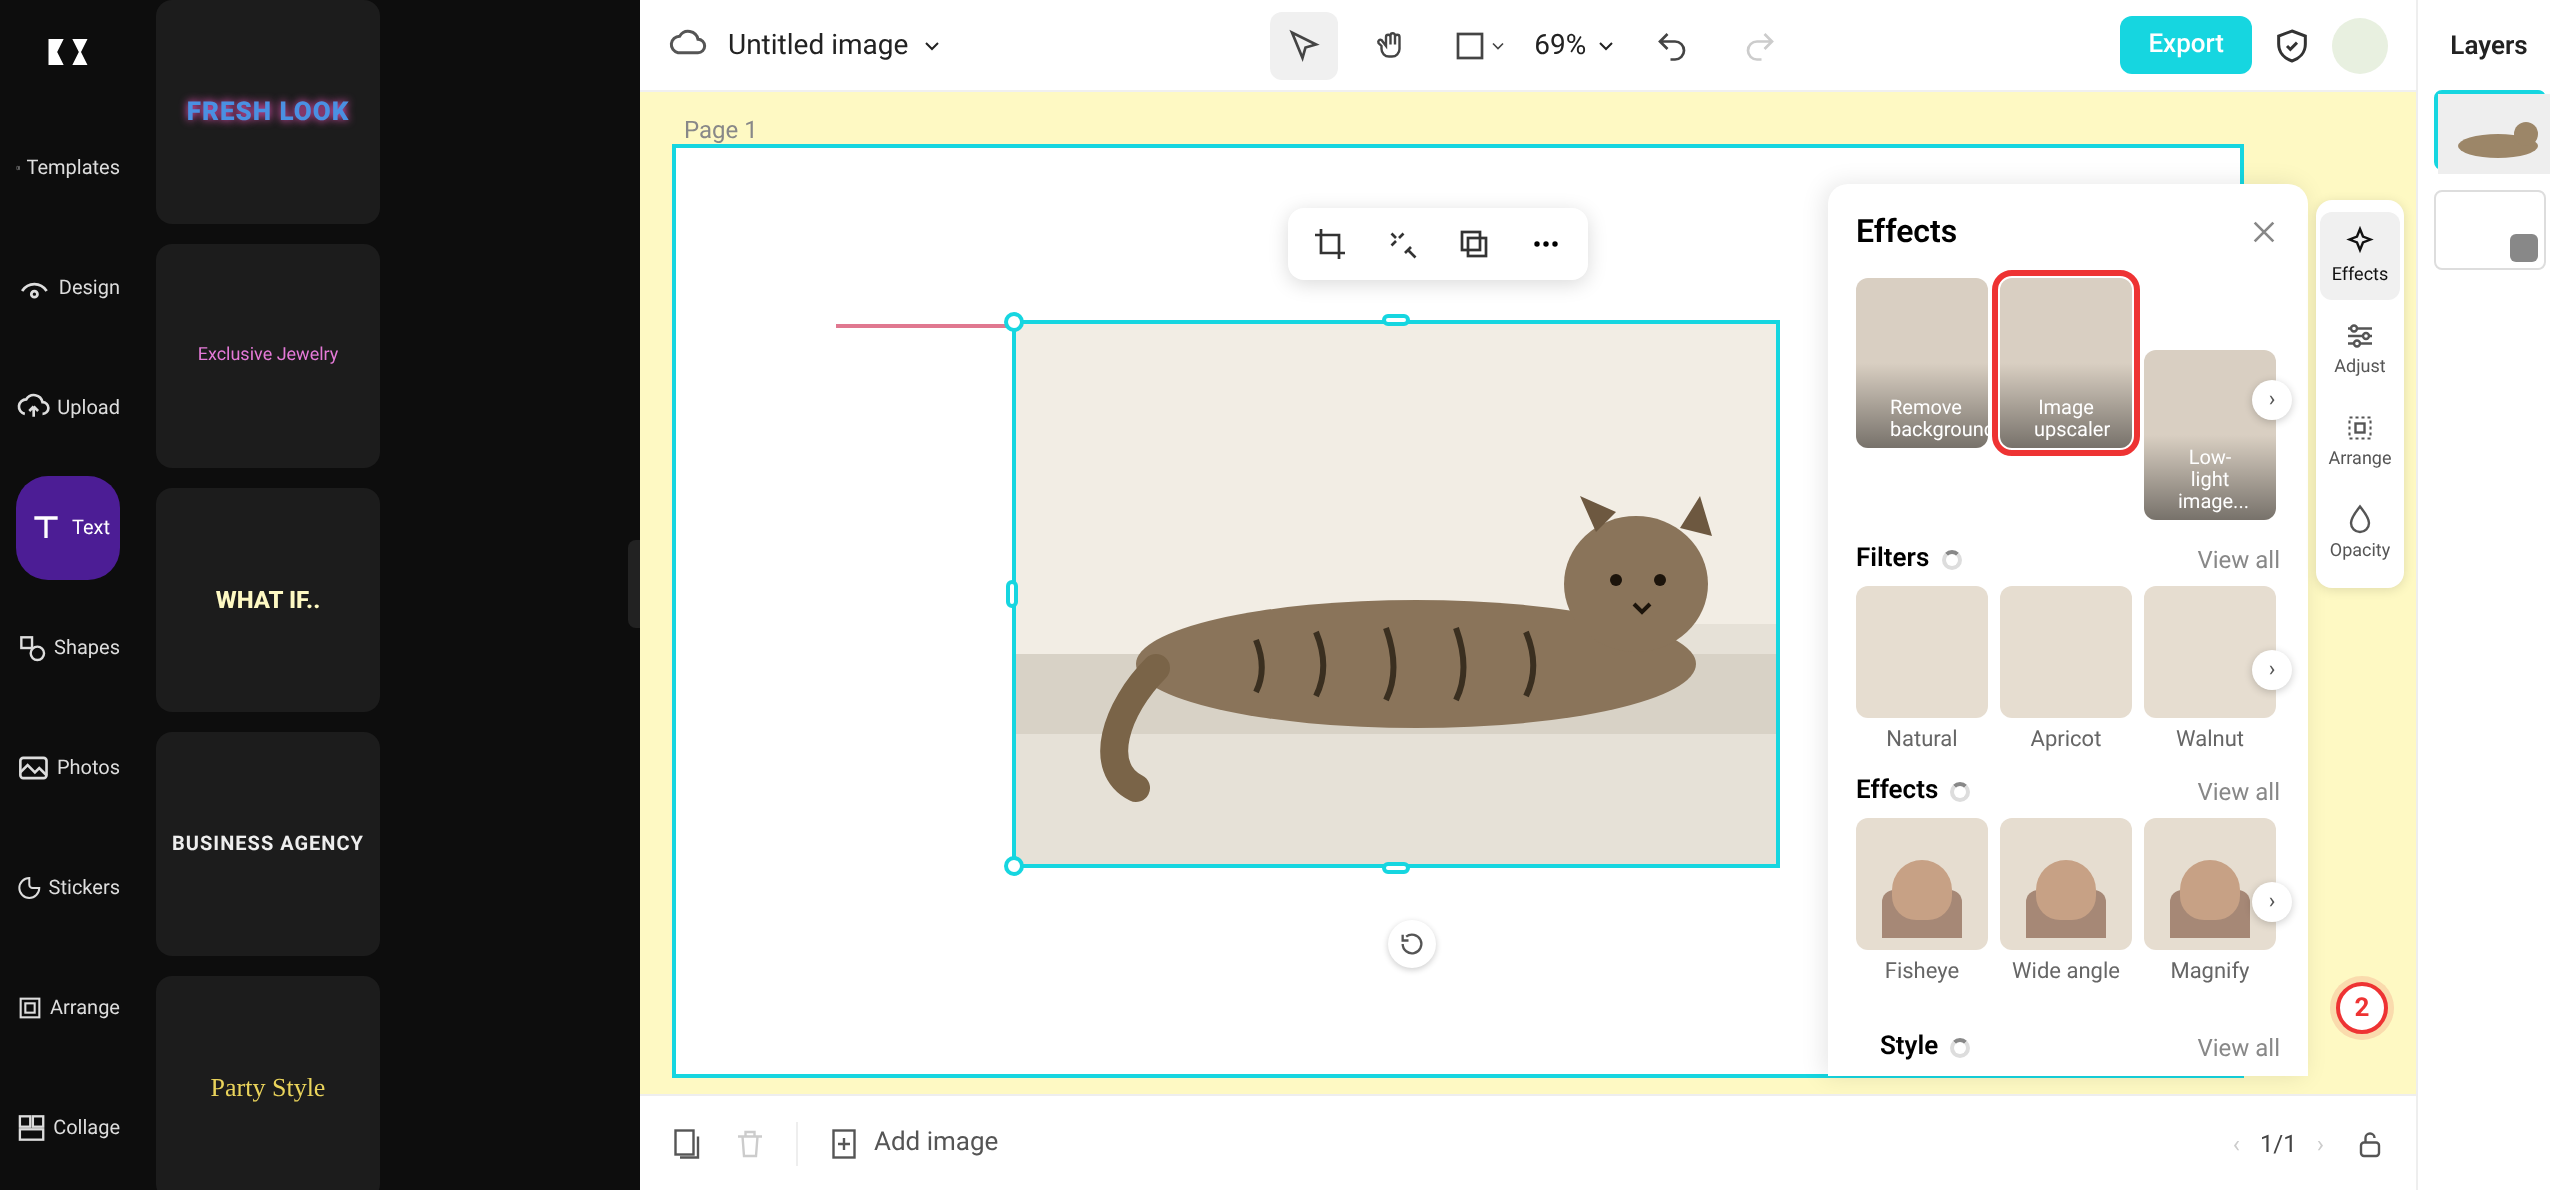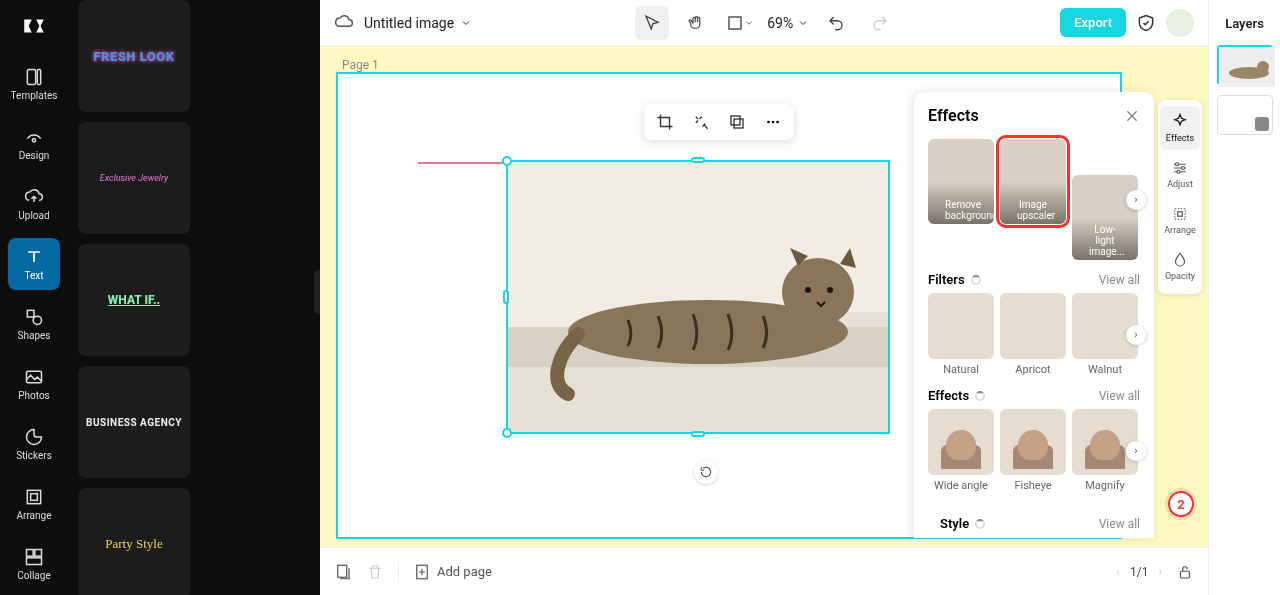--- a/index.html
+++ b/index.html
@@ -3,23 +3,23 @@
 <meta charset="utf-8">
 <style>
 * { box-sizing: border-box; margin: 0; padding: 0; font-family: -apple-system, BlinkMacSystemFont, "Segoe UI", Roboto, sans-serif; }
 html, body { width: 1280px; height: 595px; overflow: hidden; background: #fff; }
 
 .app { display: flex; width: 100%; height: 100%; }
 
 
 .leftnav { width: 68px; background: #0d0d0d; display: flex; flex-direction: column; align-items: center; padding-top: 10px; gap: 8px; color: #d0d0d0; }
 .leftnav .logo { width: 32px; height: 32px; color: #fff; display:flex; align-items:center; justify-content:center; margin-bottom: 8px; }
-.leftnav .navitem { width: 52px; height: 52px; display: flex; flex-direction: column; align-items: center; justify-content: center; gap: 3px; border-radius: 8px; cursor: pointer; font-size: 10px; color: #ddd; }
+.leftnav .navitem { width: 52px; height: 52px; display: flex; flex-direction: row; align-items: center; justify-content: center; gap: 3px; border-radius: 8px; cursor: pointer; font-size: 10px; color: #ddd; }
 .leftnav .navitem svg { width: 20px; height: 20px; }
-.leftnav .navitem.active { background: #0369a1; color: #fff; }
+.leftnav .navitem.active { background: #4c1d95; color: #fff; border-radius: 16px; }
 
 
 .assetcol { width: 252px; background: #0d0d0d; padding: 0 10px; display: flex; flex-wrap: wrap; gap: 10px; align-content: flex-start; overflow: hidden; position: relative; }
 .assetcol .thumb { width: 112px; height: 112px; background: #1c1c1c; border-radius: 8px; display: flex; align-items: center; justify-content: center; color: #fff; font-size: 11px; text-align: center; }
 .assetcol .side-handle { position:absolute; right:-4px; top:270px; width:10px; height:44px; background:#222; border-radius:4px 0 0 4px; }
 
 
 .main { flex: 1; display: flex; flex-direction: column; background: #fff; position: relative; }
 .topbar { height: 46px; display: flex; align-items: center; padding: 0 14px; gap: 10px; border-bottom: 1px solid #f0f0f0; }
 .topbar .cloud { color:#555; }
@@ -89,22 +89,22 @@
 .bottombar .b-btn { color:#555; cursor:pointer; display:flex; align-items:center; gap:6px; font-size:13px; }
 .bottombar .b-btn.disabled { color:#ccc; }
 .bottombar .spacer { flex:1; }
 .bottombar .pager { display:flex; align-items:center; gap:10px; font-size:12px; color:#444; }
 
 
 .stepbadge { position:absolute; right:14px; bottom:30px; width:26px; height:26px; border:2px solid #e33; border-radius:50%; display:flex; align-items:center; justify-content:center; color:#e33; font-weight:700; font-size:13px; background:#fff; box-shadow:0 0 0 3px rgba(230,50,50,.15); }
 
 
 .tp-freshlook { color:#4a90e2; font-weight:900; letter-spacing:.5px; text-shadow:0 0 4px #ff59c7; font-size:13px;}
-.tp-exclusive { color:#e57ad8; font-style:italic; font-size:9px; }
-.tp-whatif { color:#86efac; font-weight:800; font-size:12px;text-decoration:underline; }
+.tp-exclusive { color:#e57ad8; font-size:9px; }
+.tp-whatif { color:#fef9c3; font-weight:800; font-size:12px; }
 .tp-agency { color:#eee; font-weight:700; font-size:10px; letter-spacing:.5px;}
 .tp-party { color:#e9d35b; font-family: cursive; font-size:13px; }
 
 svg { display:block; }
 
 
 .thumb-dog { background: radial-gradient(circle at 50% 40%, #b9895f 0 40%, #7a5a3a 41% 100%); }
 .thumb-cat { background: repeating-linear-gradient(45deg,#a88c6a,#a88c6a 4px,#6f5a3e 4px,#6f5a3e 8px); }
 .thumb-lowlight { background: radial-gradient(circle at 40% 40%, #f2d9c0 0 30%, #a97856 31% 100%); margin-top: 36px; }
 .thumb-natural { background:linear-gradient(#e9e2d6,#cfc6b6); }
@@ -386,25 +386,25 @@
         <div class="sect-hdr">
           <div class="sect-title" style="margin:0">
               <span>Effects</span>
               <span class="spin"></span>
             </div>
           <span class="viewall">View all</span>
         </div>
         <div class="frow">
           <div class="fcol">
               <div class="fcard thumb-person"></div>
-              <div class="fcap">Wide angle</div>
+              <div class="fcap">Fisheye</div>
             </div>
           <div class="fcol">
               <div class="fcard thumb-person"></div>
-              <div class="fcap">Fisheye</div>
+              <div class="fcap">Wide angle</div>
             </div>
           <div class="fcol">
               <div class="fcard thumb-person thumb-magnify"></div>
               <div class="fcap">Magnify</div>
             </div>
           <div class="nextbtn">›</div>
         </div>
 
         <div class="sect-hdr">
           <div class="sect-title" style="margin:12px">
@@ -462,21 +462,21 @@
         <svg width="18" height="18" viewBox="0 0 24 24">
             <path d="M4 7h16M9 7V4h6v3M7 7l1 13h8l1-13" fill="none" stroke="currentColor" stroke-width="1.6"></path>
           </svg>
       </span>
       <span style="width:1px;height:22px;background:#eee"></span>
       <span class="b-btn">
         <svg width="18" height="18" viewBox="0 0 24 24">
             <rect x="5" y="3" width="14" height="18" fill="none" stroke="currentColor" stroke-width="1.6"></rect>
             <path d="M12 8v8M8 12h8" stroke="currentColor" stroke-width="1.6"></path>
           </svg>
-        <span>Add page</span>
+        <span>Add image</span>
       </span>
       <div class="spacer"></div>
       <div class="pager">
         <span style="color:#ccc">‹</span>
         <span>1/1</span>
         <span style="color:#ccc">›</span>
       </div>
       <span class="b-btn">
         <svg width="18" height="18" viewBox="0 0 24 24">
             <rect x="6" y="11" width="12" height="9" rx="2" fill="none" stroke="currentColor" stroke-width="1.6"></rect>

